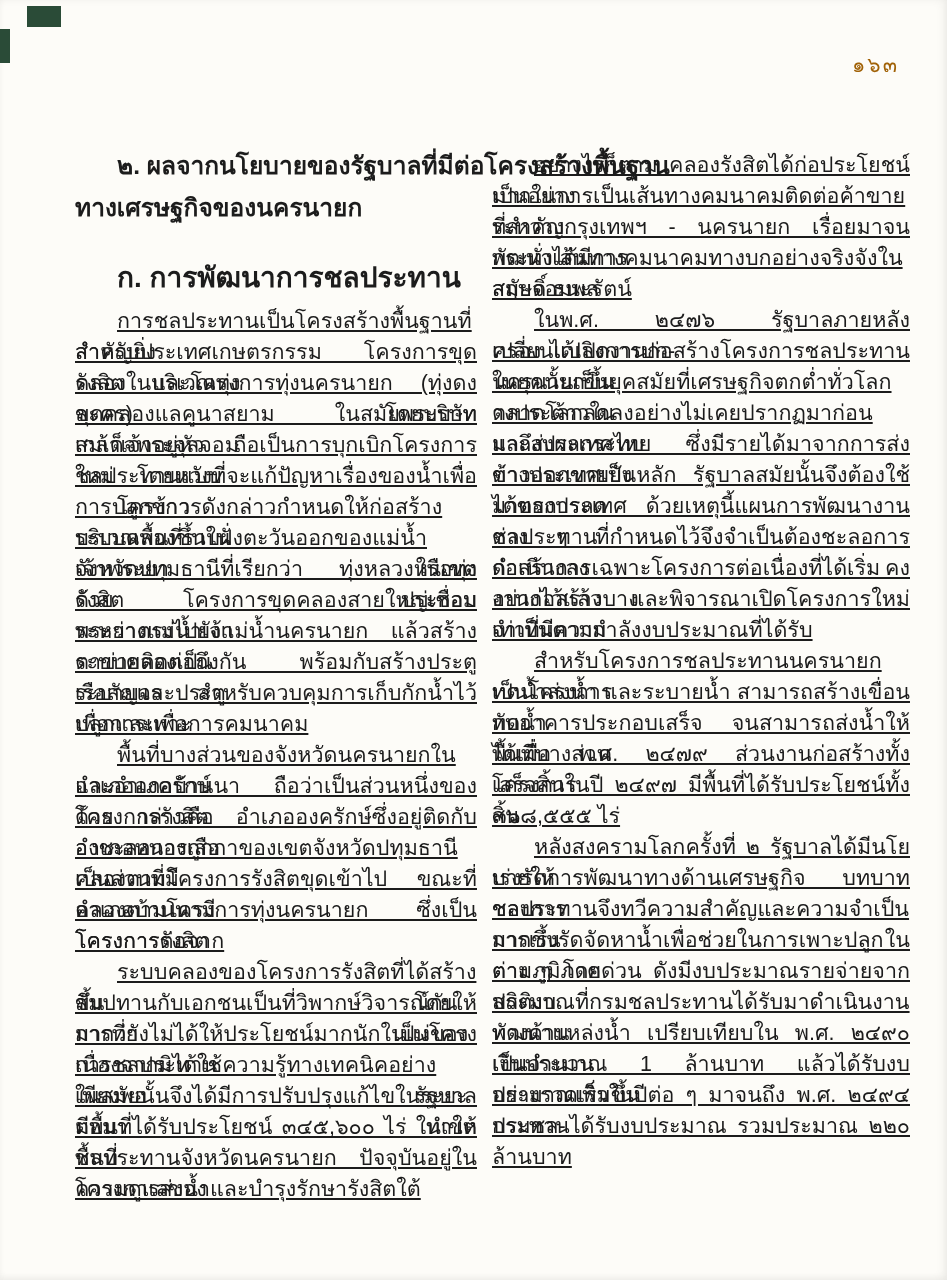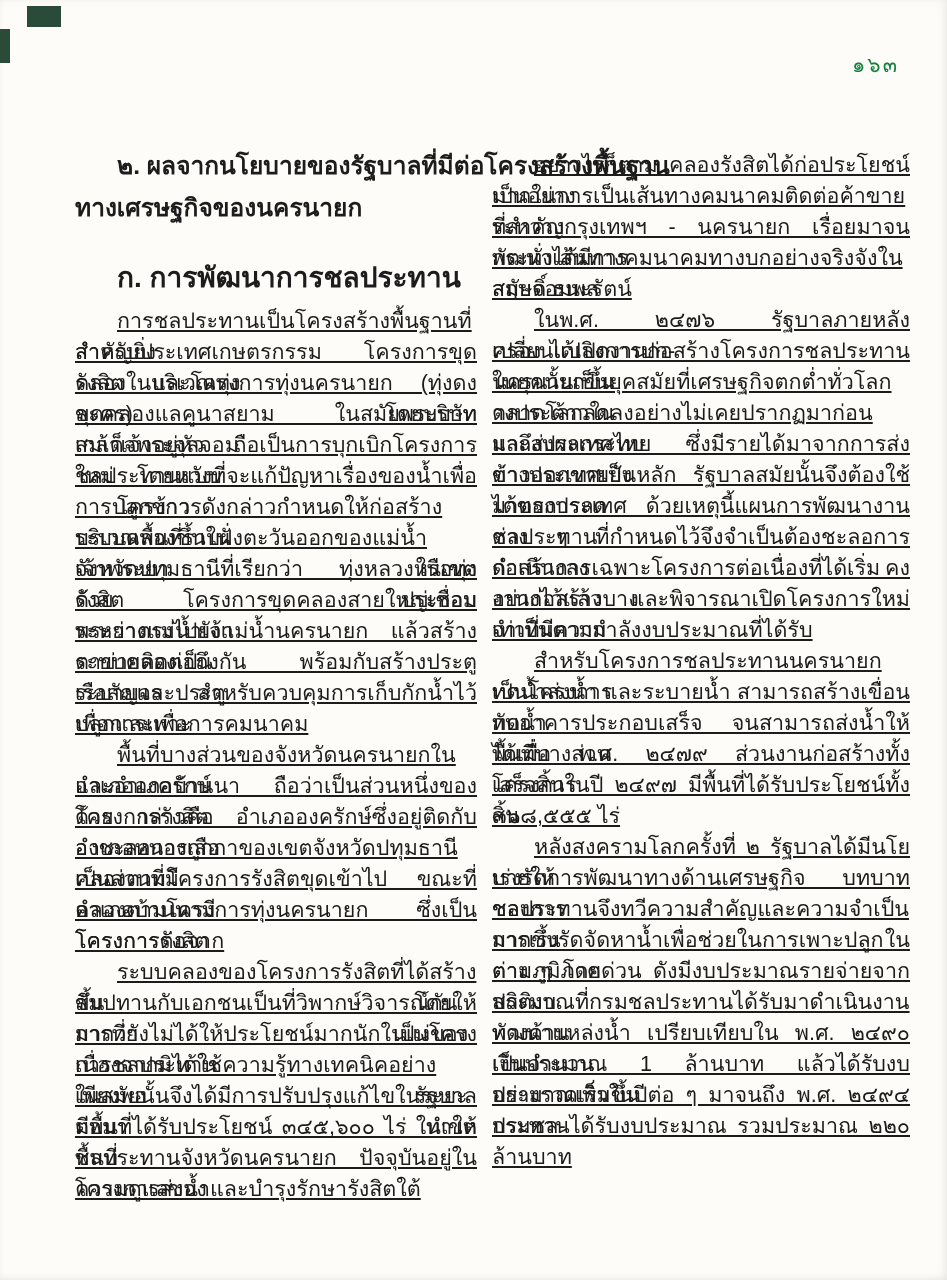--- a/index.html
+++ b/index.html
@@ -17,21 +17,21 @@
     box-shadow:inset -4px 0 8px rgba(0,0,0,0.05), inset 0 -3px 6px rgba(0,0,0,0.04);
   }
   .corner-square {
     position:absolute; left:27px; top:6px; width:34px; height:21px;
   }
   .corner-bar {
     position:absolute; left:0; top:29px; width:10px; height:34px;
   }
   .page-number {
     position:absolute; left:852px; top:48px;
-    font-size:21px; letter-spacing:2px; color:#15803d;text-align:right;
+    font-size:21px; letter-spacing:2px; color:#a16207;text-align:right;
   }
   .column { position:absolute; }
   .column.left  { left:75px;  top:145px; width:402px; }
   .column.right { left:492px; top:150px; width:418px; }
 
   .h-line {
     font-weight:bold; font-size:24.5px;
     height:42px; line-height:42px;
     white-space:nowrap;
   }

